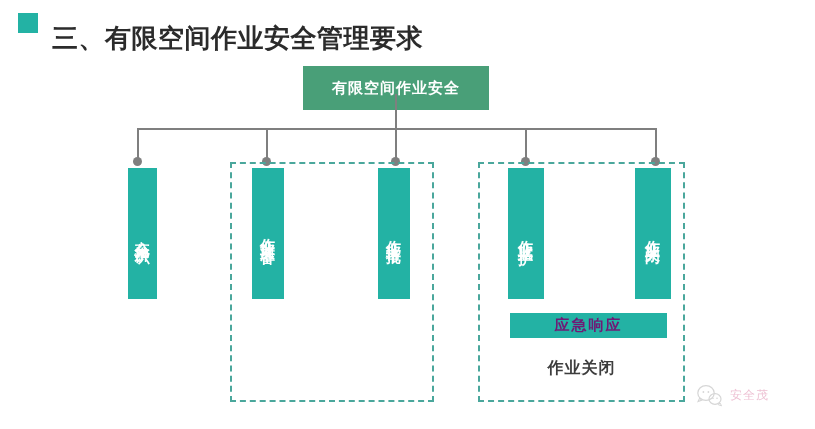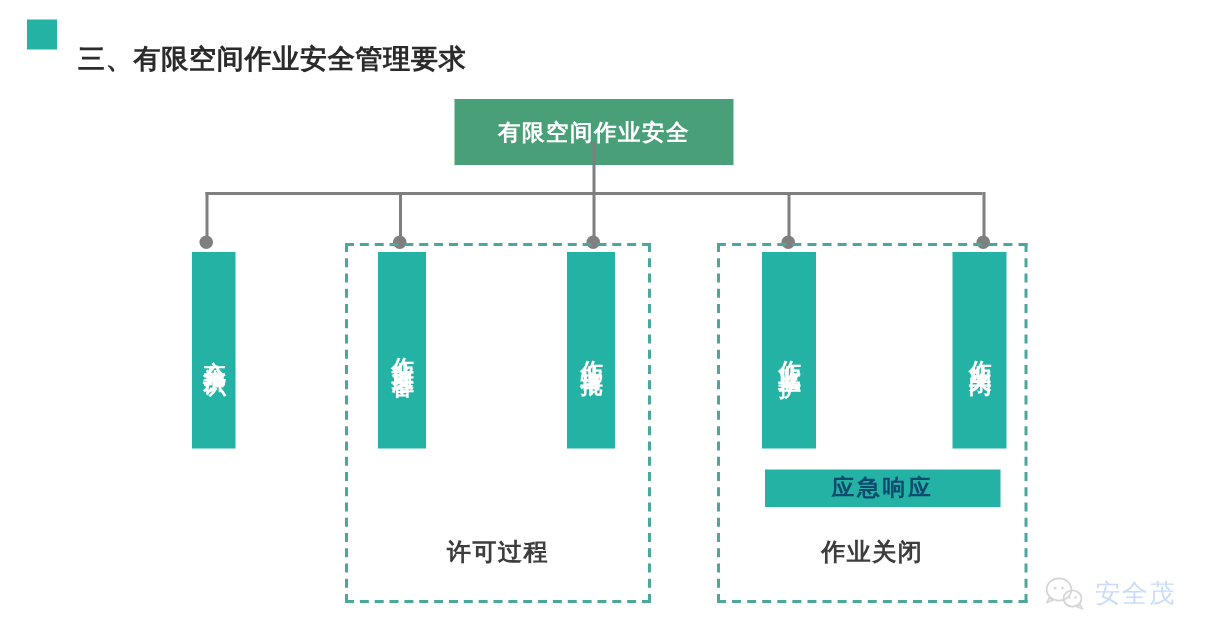--- a/index.html
+++ b/index.html
@@ -31,21 +31,21 @@
   }
   .header-marker {
     width: 20px;
     height: 20px;
     background: #23b2a4;
     margin-left: 18px;
     flex: 0 0 auto;
   }
   .header-title {
     margin-left: 14px;
-    font-size: 18px;
+    font-size: 26px;
     font-weight: bold;
     color: #2b2b2b;
     letter-spacing: 0.5px;
     white-space: nowrap;
     margin-top: 32px;
   }
 
   
   .root-box {
     position: absolute;
@@ -110,21 +110,21 @@
     writing-mode: vertical-rl;
     text-orientation: upright;
     letter-spacing: 3px;
     line-height: 1;
   }
 
   
   .bar-box {
     position: absolute;
     background: #23b2a4;
-    color: #0c4a6e;
+    color: #701a75;
     font-size: 15px;
     font-weight: bold;
     letter-spacing: 2px;
     display: flex;
     align-items: center;
     justify-content: center;
   }
 
   
   .watermark {
@@ -135,22 +135,22 @@
     align-items: center;
     opacity: 0.28;
   }
   .watermark-logo {
     width: 26px;
     height: 24px;
     position: relative;
   }
   .watermark-text {
     margin-left: 7px;
-    font-size: 17px;
-    color: #3b82f6;
+    font-size: 12px;
+    color: #be185d;
     letter-spacing: 1px;
     white-space: nowrap;
   }
 </style>
 </head>
 <body>
 
 <div id="page">
 
   <div class="header">
@@ -175,21 +175,20 @@
   <div class="line vline" style="left:395px; top:128px; height:33px;"></div>
   <div class="node-dot" style="left:391px; top:157px;"></div>
 
   <div class="line vline" style="left:525px; top:128px; height:33px;"></div>
   <div class="node-dot" style="left:521px; top:157px;"></div>
 
   <div class="line vline" style="left:655px; top:128px; height:33px;"></div>
   <div class="node-dot" style="left:651px; top:157px;"></div>
 
   <div class="dash-group" style="left:230px; top:162px; width:204px; height:240px;"></div>
-  <div class="group-label" style="left:230px; top:358px; width:204px;">许可过程</div>
 
   <div class="dash-group" style="left:478px; top:162px; width:207px; height:240px;"></div>
   <div class="group-label" style="left:478px; top:358px; width:207px;">作业关闭</div>
 
   <div class="vbox" style="left:128px; top:168px; width:29px; height:131px;">
     <span class="vbox-text">充分辨识</span>
   </div>
 
   <div class="vbox" style="left:252px; top:168px; width:32px; height:131px;">
     <span class="vbox-text">作业前准备</span>

